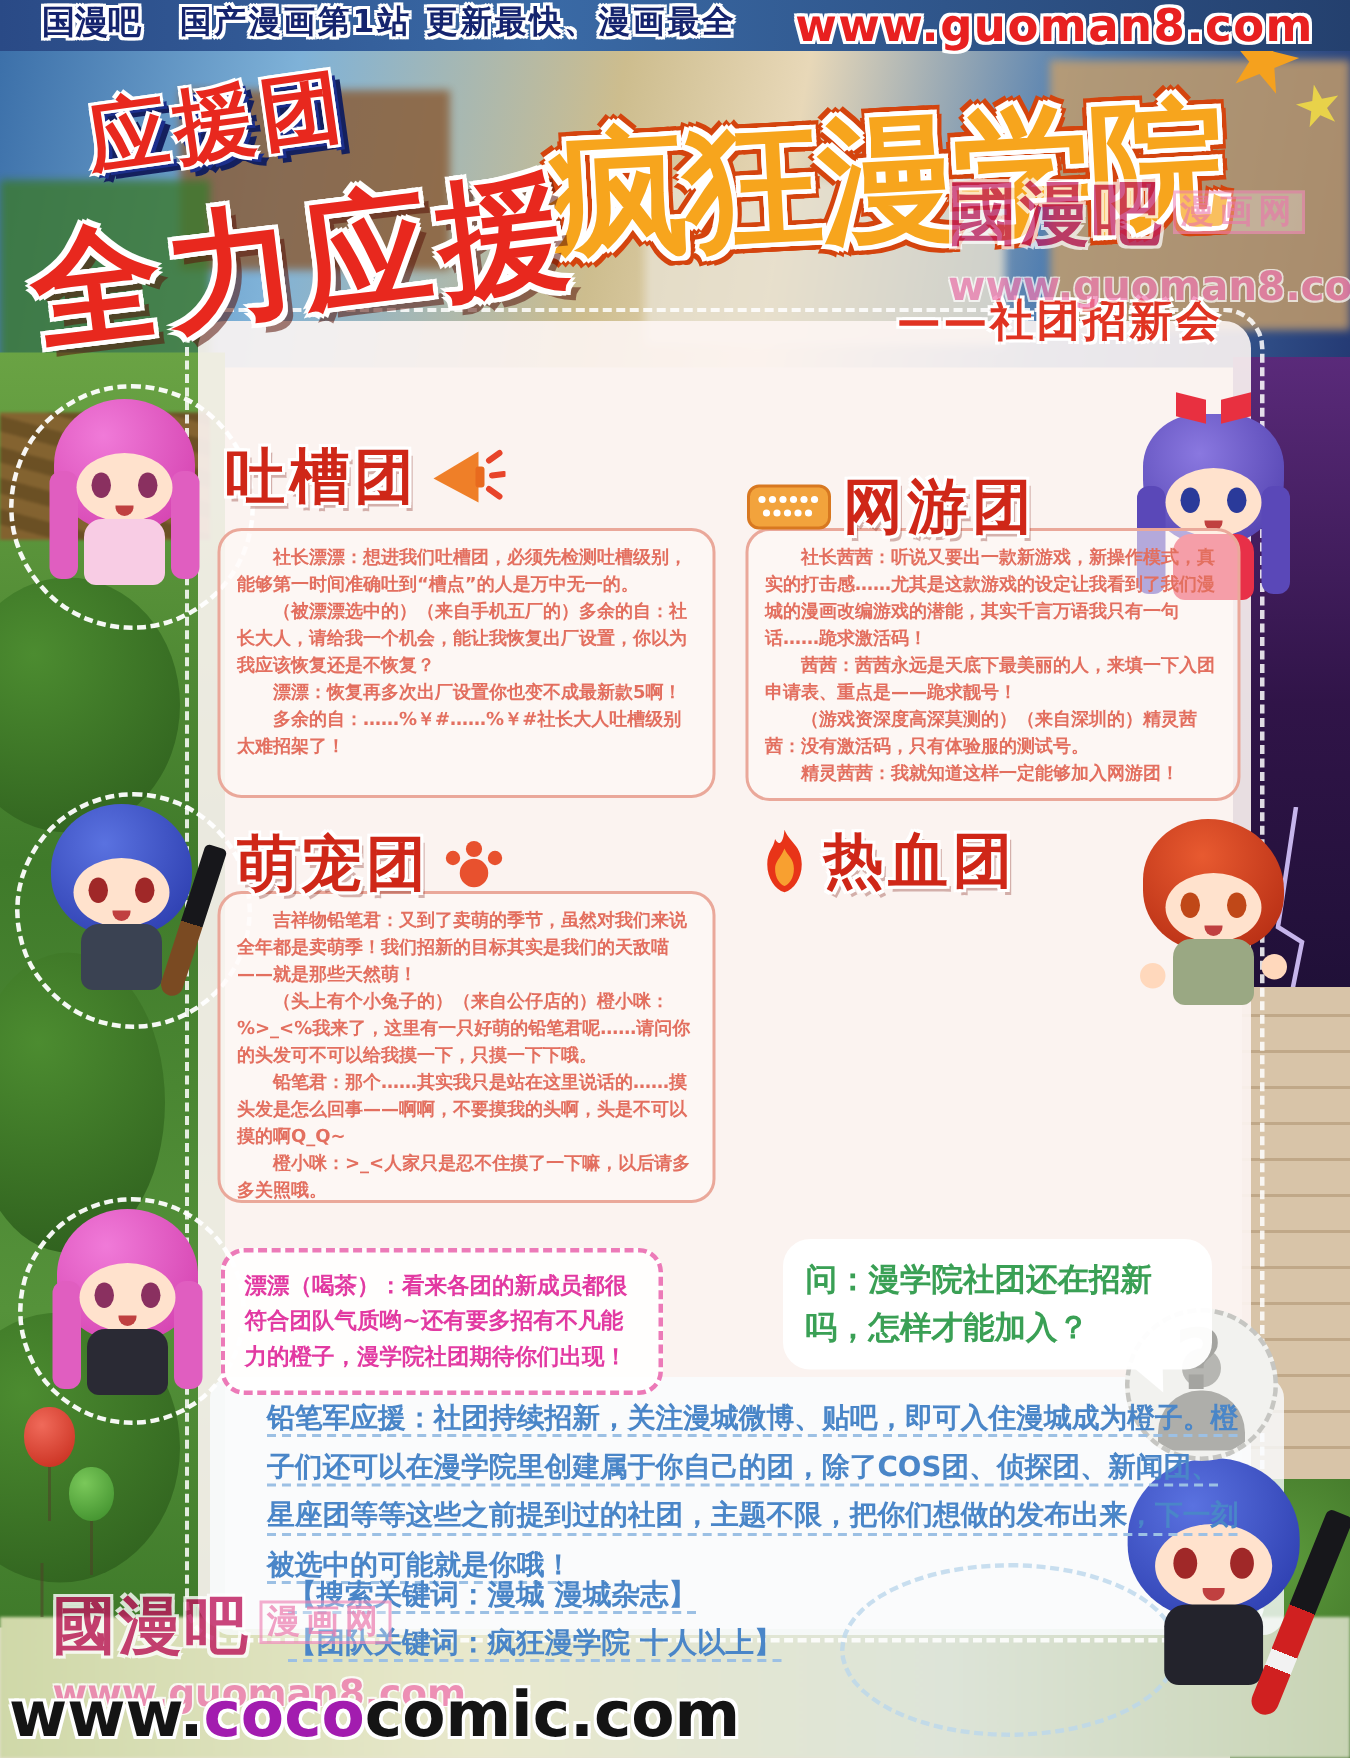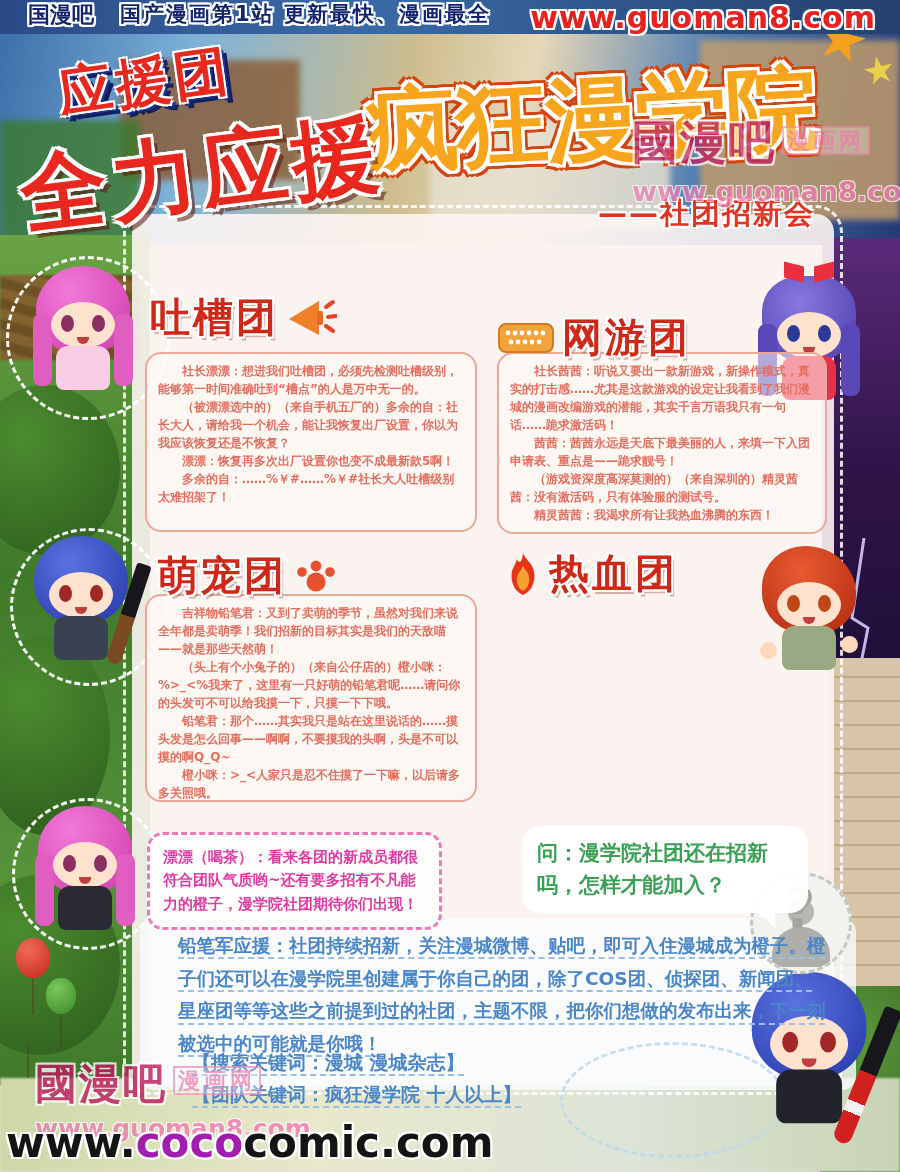--- a/index.html
+++ b/index.html
@@ -224,21 +224,21 @@
             <circle cx="41" cy="20" r="2.4"></circle>
         </g>
       </svg>
     </span>
     <span class="club-title">网游团</span>
   </div>
   <div class="club-box" style="left:497px;top:352px;width:330px;height:182px;">
     <p>社长茜茜：听说又要出一款新游戏，新操作模式，真实的打击感……尤其是这款游戏的设定让我看到了我们漫城的漫画改编游戏的潜能，其实千言万语我只有一句话……跪求激活码！</p>
     <p>茜茜：茜茜永远是天底下最美丽的人，来填一下入团申请表、重点是——跪求靓号！</p>
     <p>（游戏资深度高深莫测的）（来自深圳的）精灵茜茜：没有激活码，只有体验服的测试号。</p>
-    <p>精灵茜茜：我渴求所有让我热血沸腾的东西！</p>
+    <p>精灵茜茜：我就知道这样一定能够加入网游团！</p>
   </div>
 
   <div class="club-head" style="left:158px;top:548px;">
     <span class="club-title">萌宠团</span>
     <span class="club-icon">
       <svg width="42" height="38" viewBox="0 0 42 38">
         <circle cx="21" cy="25" r="9.5" fill="#e8512e"></circle>
         <circle cx="7" cy="15" r="4.8" fill="#e8512e"></circle>
         <circle cx="21" cy="9" r="5.4" fill="#e8512e"></circle>
         <circle cx="35" cy="15" r="4.8" fill="#e8512e"></circle>

